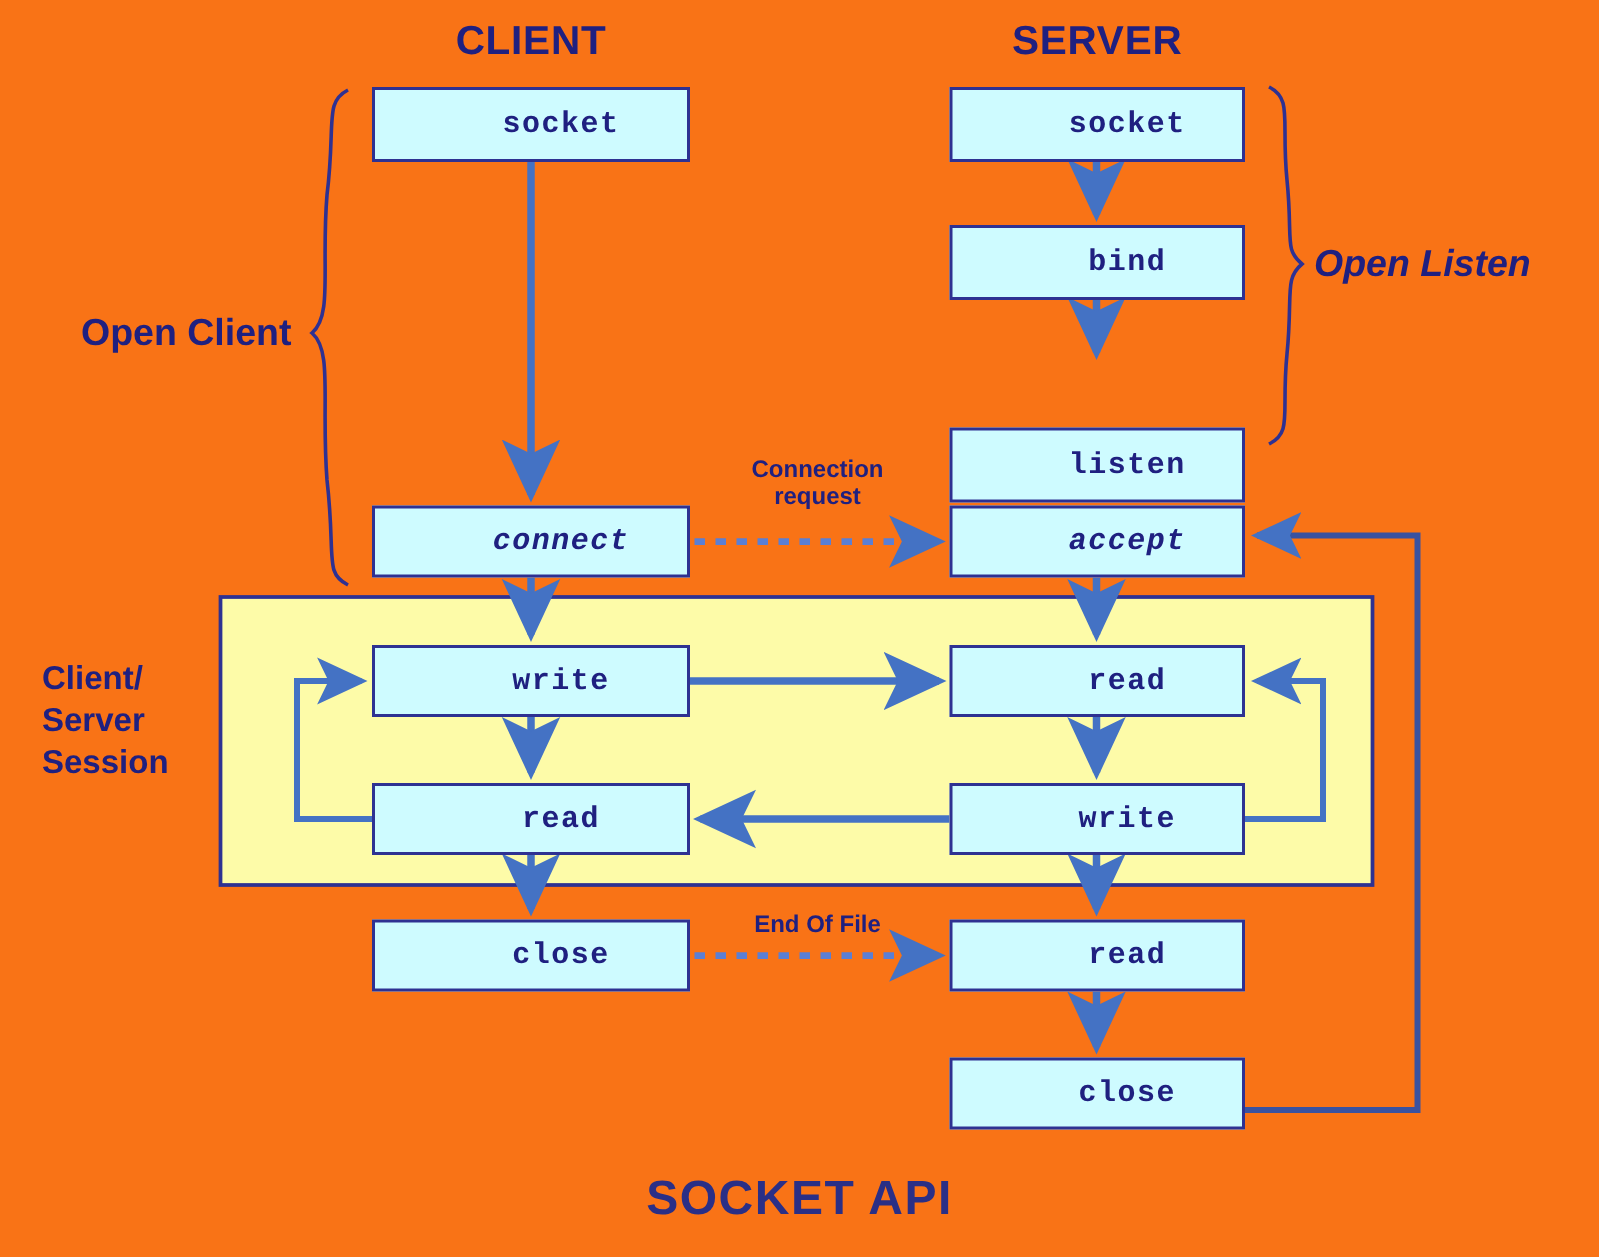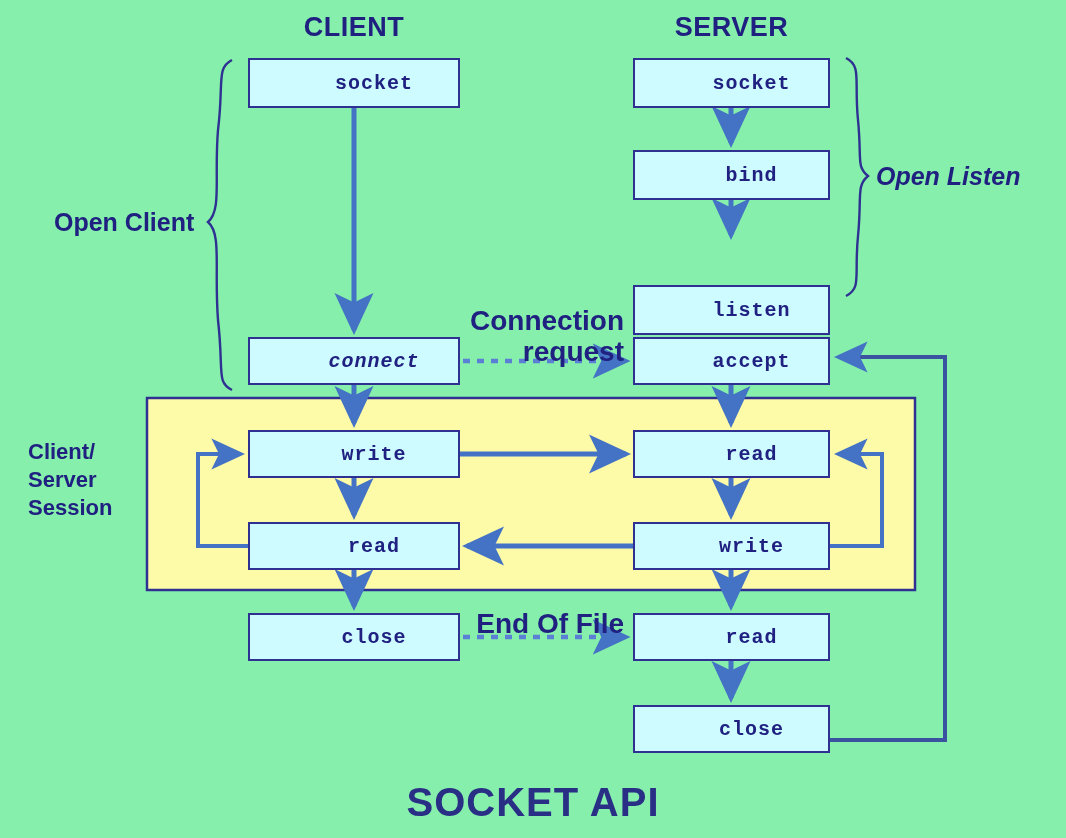--- a/index.html
+++ b/index.html
@@ -7,21 +7,21 @@
     padding: 0;
     background: #ffffff;
   }
   body {
     font-family: "Liberation Sans", sans-serif;
   }
   #canvas {
     position: relative;
     width: 1066px;
     height: 838px;
-    background: #86efac;
+    background: #f97316;
     overflow: hidden;
   }
   #diagram-svg {
     position: absolute;
     left: 0;
     top: 0;
     width: 1066px;
     height: 838px;
   }
   .col-title {
@@ -57,32 +57,32 @@
     font-family: "Liberation Sans", sans-serif;
     font-weight: bold;
     color: #1F2080;
     white-space: pre;
     line-height: 1.12;
   }
   .annot-brace-label {
     font-size: 25px;
   }
   .annot-edge-label {
-    font-size: 28px;
-    text-align: right;
+    font-size: 16px;
+    text-align: center;
   }
   .annot-session {
     font-size: 22px;
     line-height: 1.28;
   }
   .bottom-title {
     position: absolute;
     font-family: "Liberation Sans", sans-serif;
     font-weight: bold;
-    font-size: 40px;
+    font-size: 32px;
     color: #2A2F86;
     letter-spacing: 1px;
     white-space: nowrap;
     text-align: center;
   }
 </style>
 </head>
 <body>
 
 <div id="canvas">
@@ -172,21 +172,21 @@
 
   <div class="node-box" style="left:633px; top:58px; width:197px; height:50px;">
     <span class="node-label">socket</span>
   </div>
   <div class="node-box" style="left:633px; top:150px; width:197px; height:50px;">
     <span class="node-label">bind</span>
   </div>
   <div class="node-box" style="left:633px; top:242px; width:197px; height:50px;margin-top:43px;">
     <span class="node-label">listen</span>
   </div>
-  <div class="node-box" style="left:633px; top:337px; width:197px; height:48px;">
+  <div class="node-box" style="left:633px; top:337px; width:197px; height:48px;font-style:italic;">
     <span class="node-label">accept</span>
   </div>
   <div class="node-box" style="left:633px; top:430px; width:197px; height:48px;">
     <span class="node-label">read</span>
   </div>
   <div class="node-box" style="left:633px; top:522px; width:197px; height:48px;">
     <span class="node-label">write</span>
   </div>
   <div class="node-box" style="left:633px; top:613px; width:197px; height:48px;">
     <span class="node-label">read</span>

